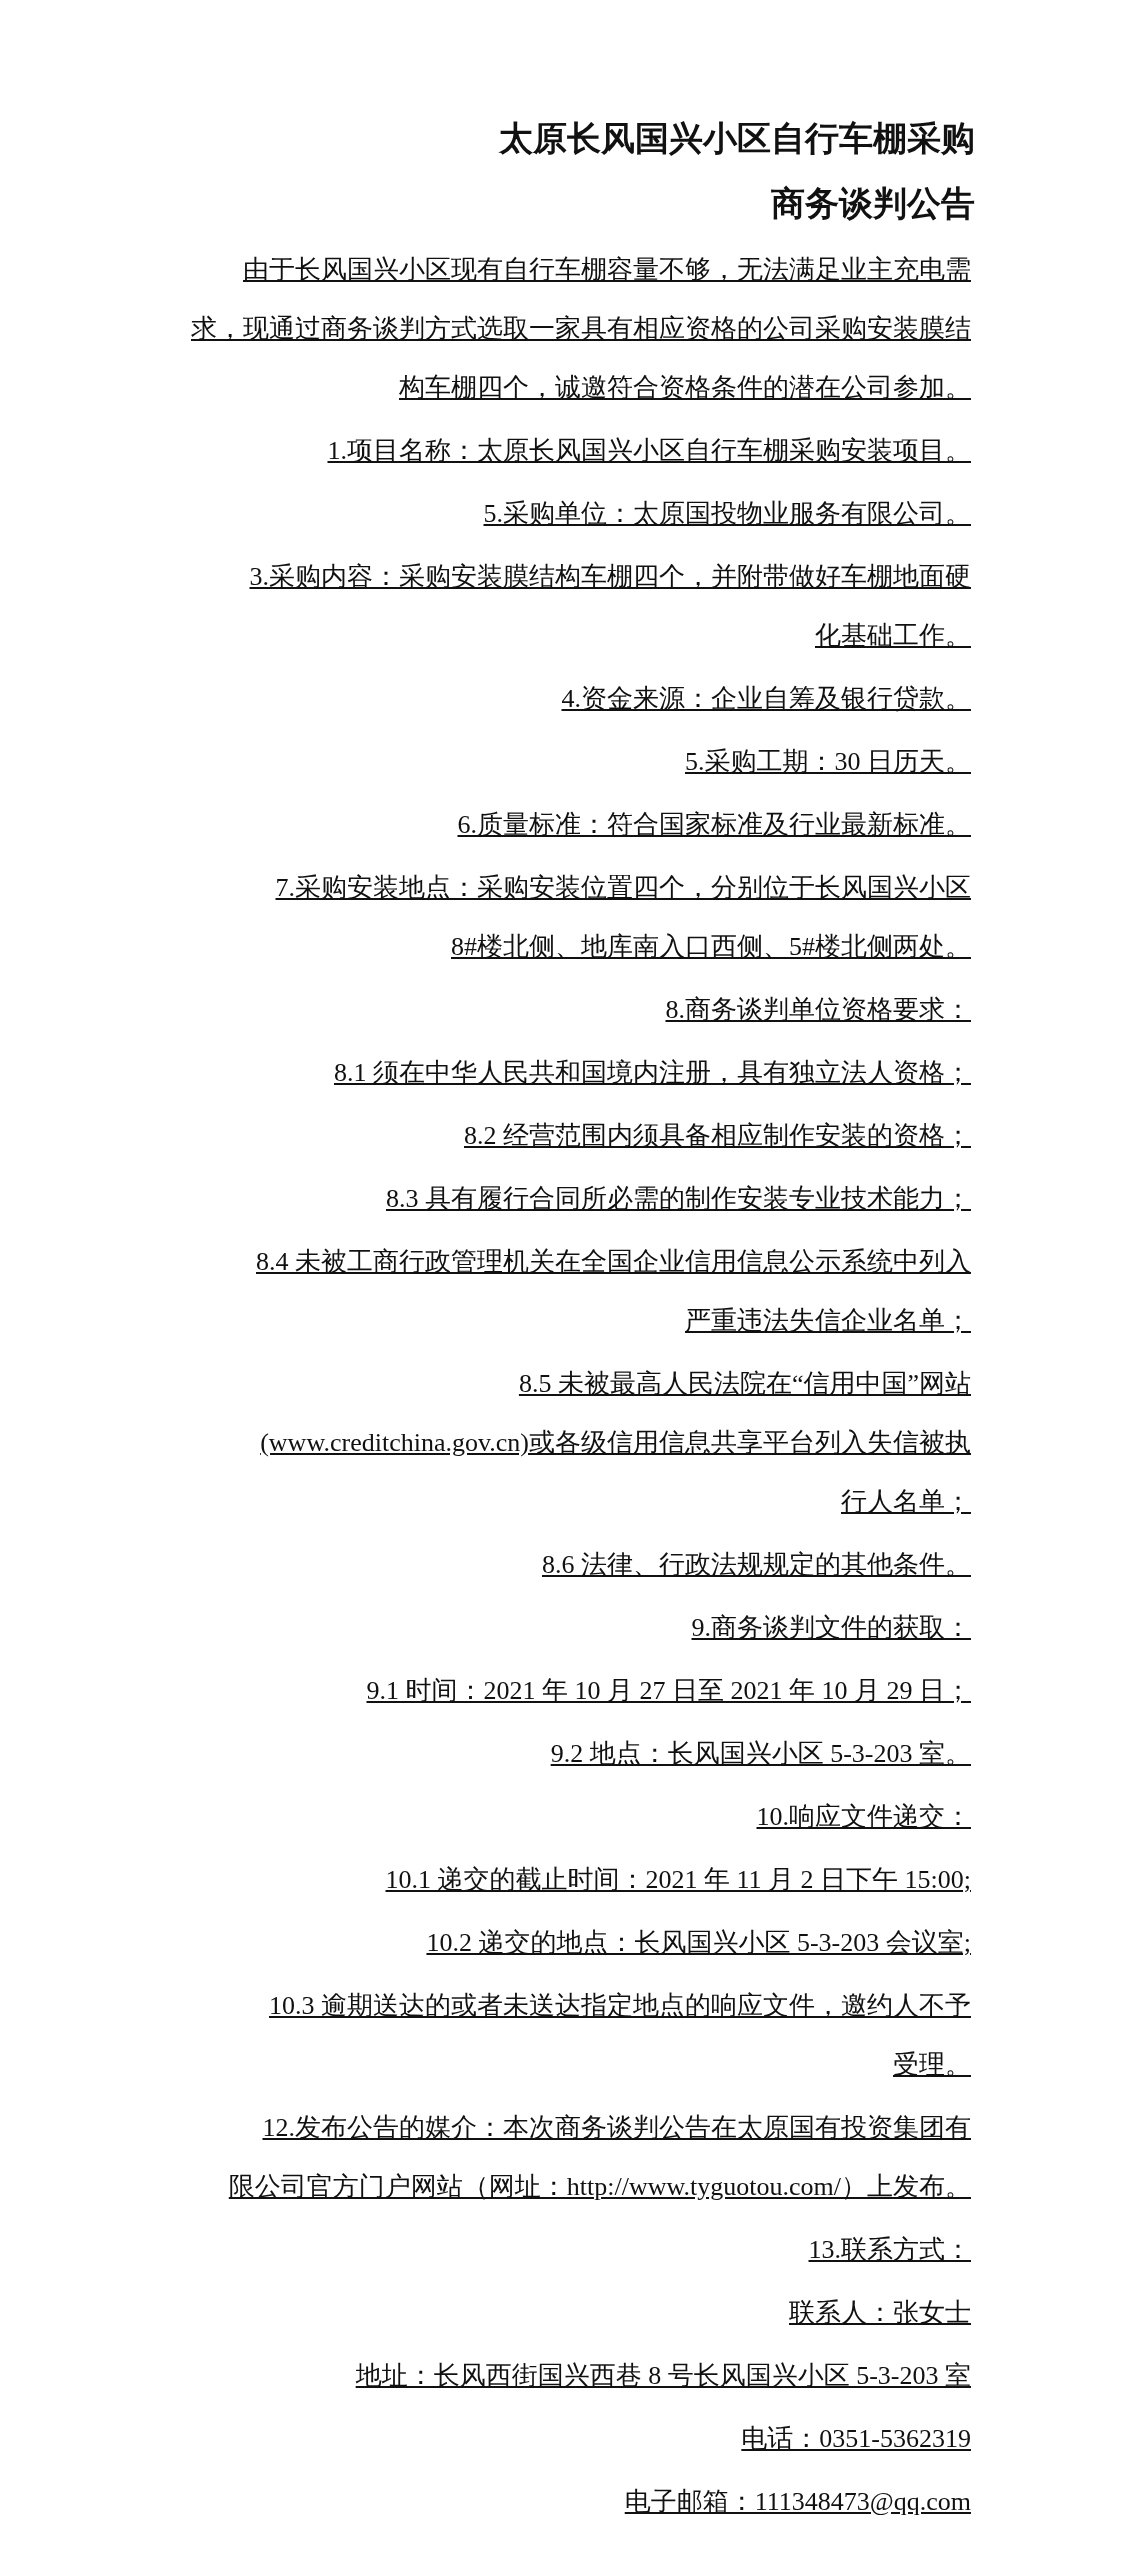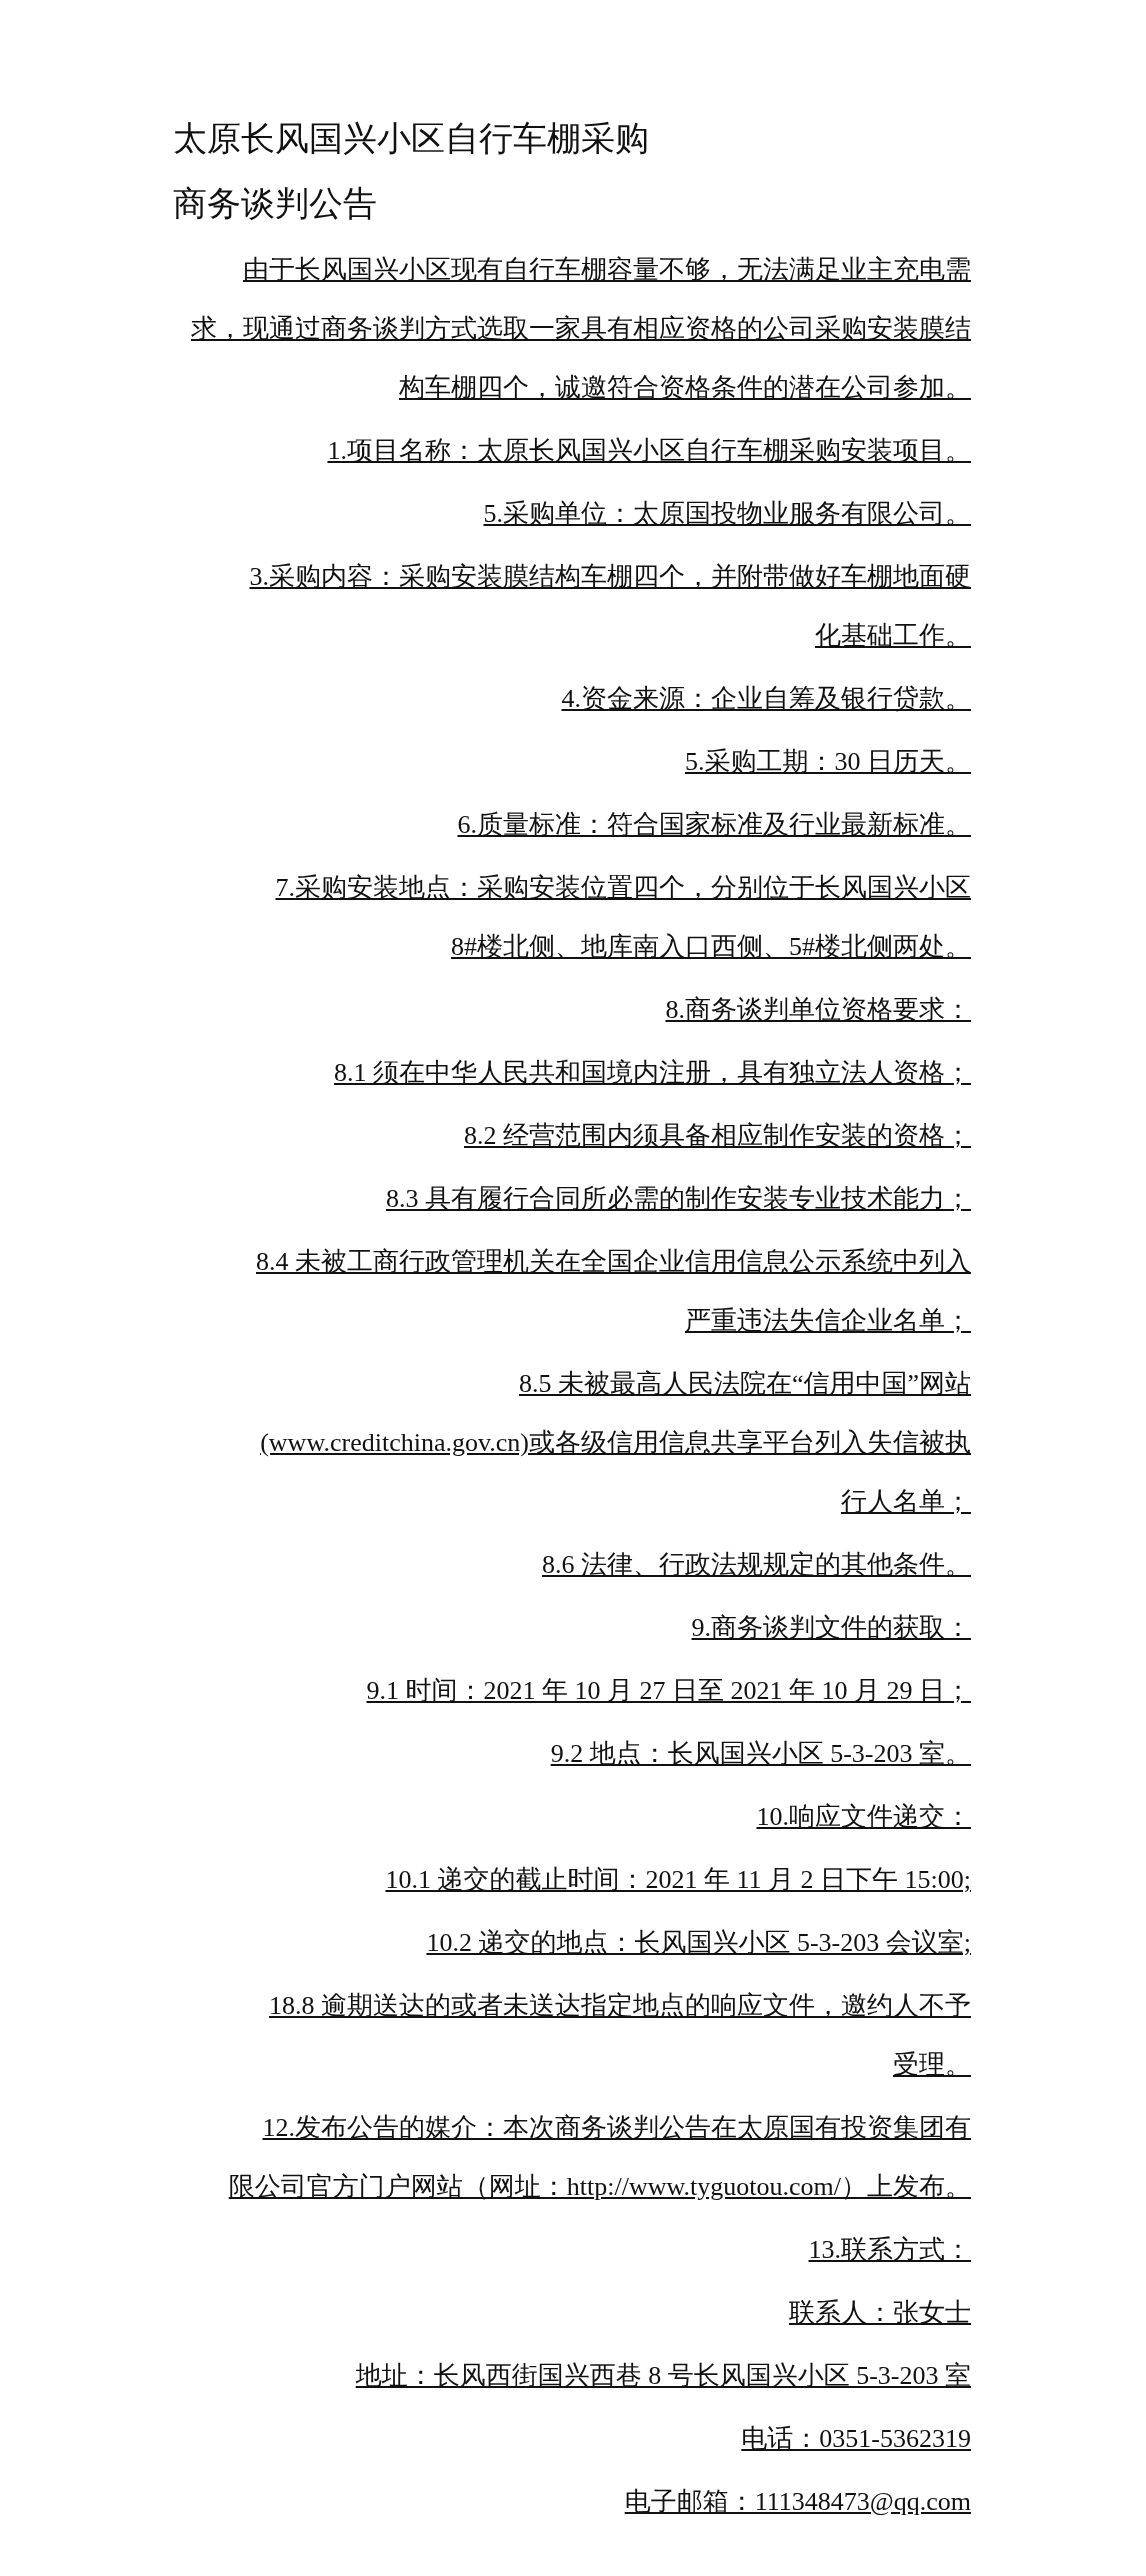--- a/index.html
+++ b/index.html
@@ -16,24 +16,24 @@
     font-family: "Liberation Serif", "DejaVu Serif", serif;
     overflow: hidden;
   }
   .content {
     position: absolute;
     left: 173px;
     top: 106px;
     width: 802px;
   }
   .doc-title {
-    text-align: left;
+    text-align: right;
     font-size: 34px;
     line-height: 65px;
-    font-weight: normal;
+    font-weight: bold;
     margin: 0;
     white-space: pre-line;
   }
   .doc-body p {
     margin: 4px;
     font-size: 26px;
     line-height: 59px;
     text-indent: 52px;
     white-space: pre-line;
     text-align: right;
@@ -70,21 +70,21 @@
       <p>8.5 未被最高人民法院在“信用中国”网站
 (www.creditchina.gov.cn)或各级信用信息共享平台列入失信被执
 行人名单；</p>
       <p>8.6 法律、行政法规规定的其他条件。</p>
       <p>9.商务谈判文件的获取：</p>
       <p>9.1 时间：2021 年 10 月 27 日至 2021 年 10 月 29 日；</p>
       <p>9.2 地点：长风国兴小区 5-3-203 室。</p>
       <p>10.响应文件递交：</p>
       <p>10.1 递交的截止时间：2021 年 11 月 2 日下午 15:00;</p>
       <p>10.2 递交的地点：长风国兴小区 5-3-203 会议室;</p>
-      <p>18.8 逾期送达的或者未送达指定地点的响应文件，邀约人不予
+      <p>10.3 逾期送达的或者未送达指定地点的响应文件，邀约人不予
 受理。</p>
       <p>12.发布公告的媒介：本次商务谈判公告在太原国有投资集团有
 限公司官方门户网站（网址：http://www.tyguotou.com/）上发布。</p>
       <p>13.联系方式：</p>
       <p>联系人：张女士</p>
       <p>地址：长风西街国兴西巷 8 号长风国兴小区 5-3-203 室</p>
       <p>电话：0351-5362319</p>
       <p>电子邮箱：111348473@qq.com</p>
     </div>
   </div>

